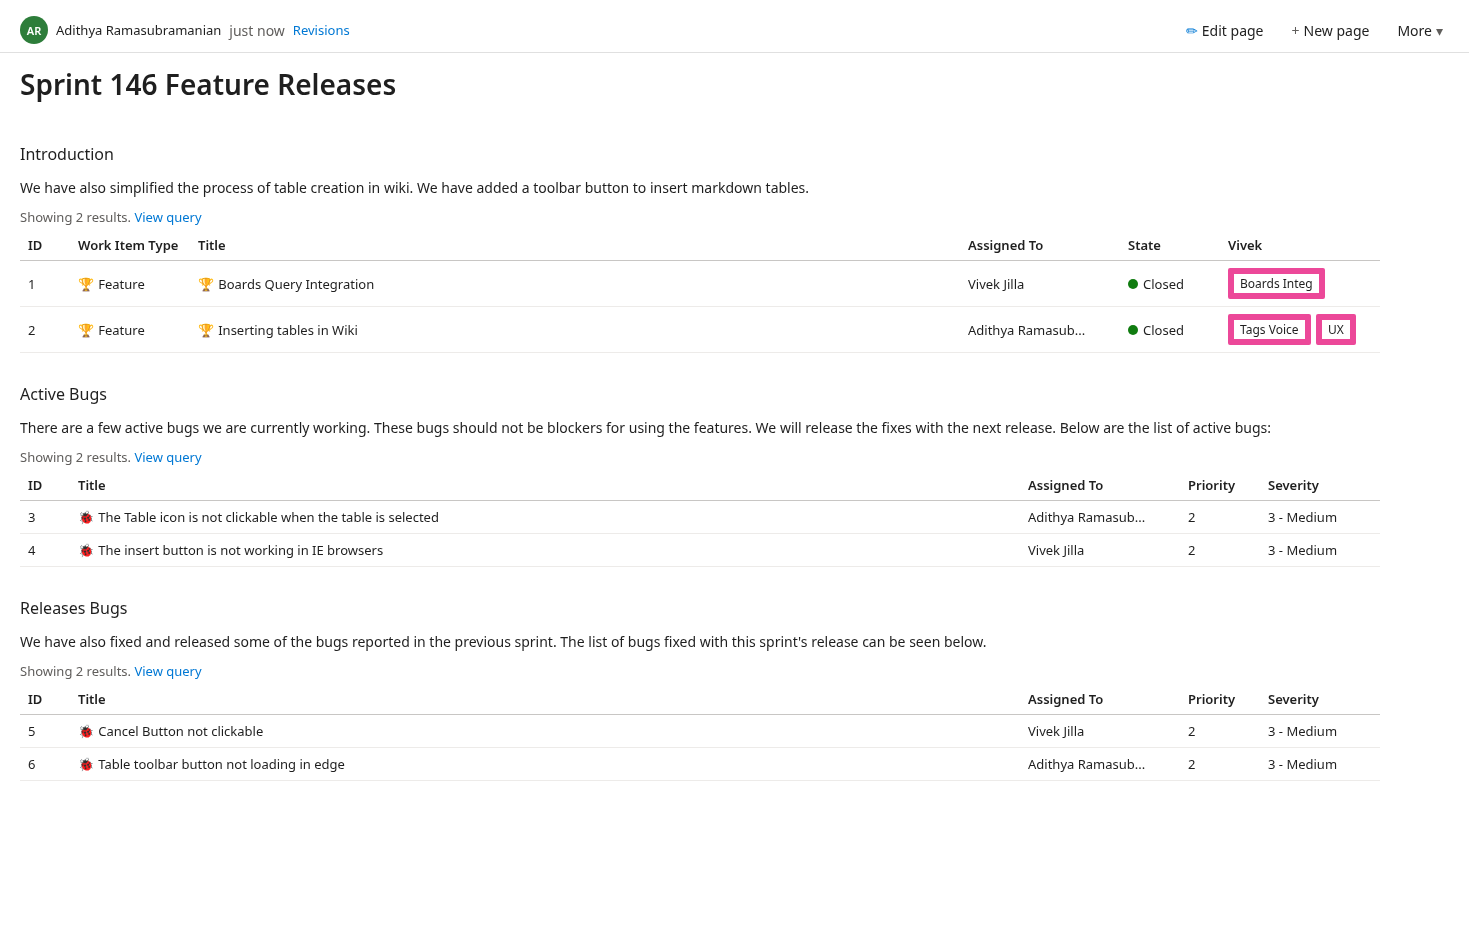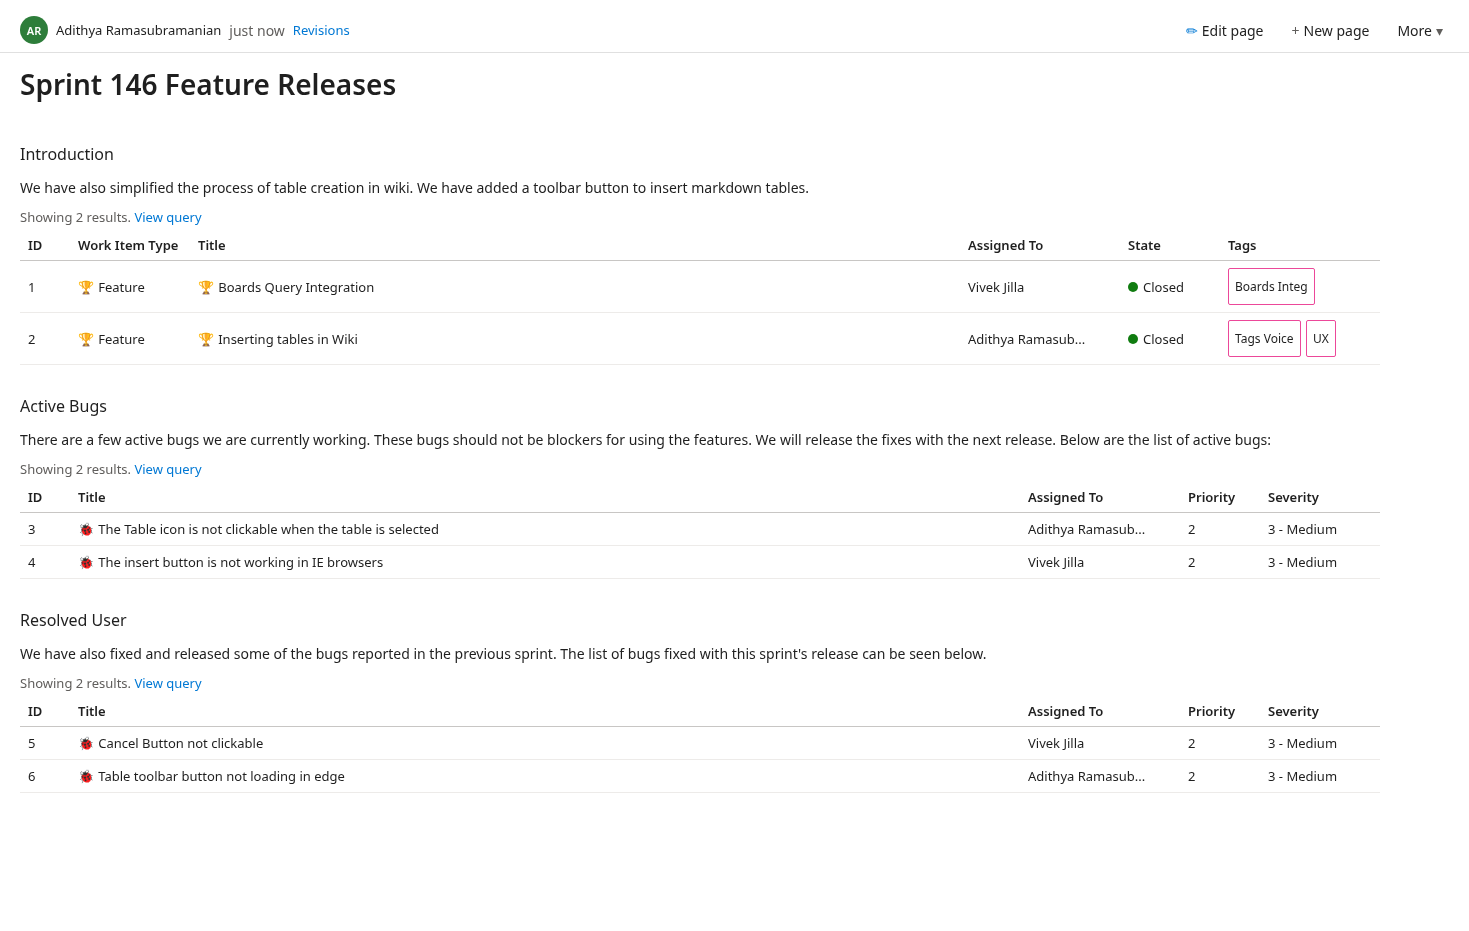--- a/index.html
+++ b/index.html
@@ -160,22 +160,22 @@
     .state-dot {
       width: 10px;
       height: 10px;
       border-radius: 50%;
       background: #107c10;
       flex-shrink: 0;
     }
 
     .tag-badge {
       display: inline-block;
-      padding: 9px 6px;
-      border: 1px solid #ec4899;
+      padding: 1px 6px;
+      border: 6px solid #ec4899;
       border-radius: 2px;
       font-size: 12px;
       margin-right: 2px;
       white-space: nowrap;
     }
 
     .work-item-icon {
       display: inline-block;
       margin-right: 4px;
       font-size: 13px;
@@ -227,21 +227,21 @@
       <a class="view-query-link">View query</a>
     </p>
     <table>
       <thead>
         <tr>
           <th class="col-id">ID</th>
           <th class="col-type">Work Item Type</th>
           <th class="col-title">Title</th>
           <th class="col-assigned">Assigned To</th>
           <th class="col-state">State</th>
-          <th class="col-tags">Tags</th>
+          <th class="col-tags">Vivek</th>
         </tr>
       </thead>
       <tbody id="intro-table-body">
       <tr>
       <td class="col-id">1</td>
       <td class="col-type">
         <span class="work-item-icon feature-icon">🏆</span>Feature
       </td>
       <td class="col-title">
         <div class="title-cell">
@@ -322,21 +322,21 @@
       </td>
       <td class="col-assigned">Vivek Jilla</td>
       <td class="col-priority">2</td>
       <td class="col-severity">3 - Medium</td>
     </tr>
         </tbody>
     </table>
   </section>
 
   <section>
-    <h2 class="section-title">Resolved User</h2>
+    <h2 class="section-title">Releases Bugs</h2>
     <p class="section-text">We have also fixed and released some of the bugs reported in the previous sprint. The list of bugs fixed with this sprint's release can be seen below.</p>
     <p class="showing-results">
       <span>Showing 2 results.</span>
       <a class="view-query-link">View query</a>
     </p>
     <table>
       <thead>
         <tr>
           <th class="col-id">ID</th>
           <th class="col-title">Title</th>

